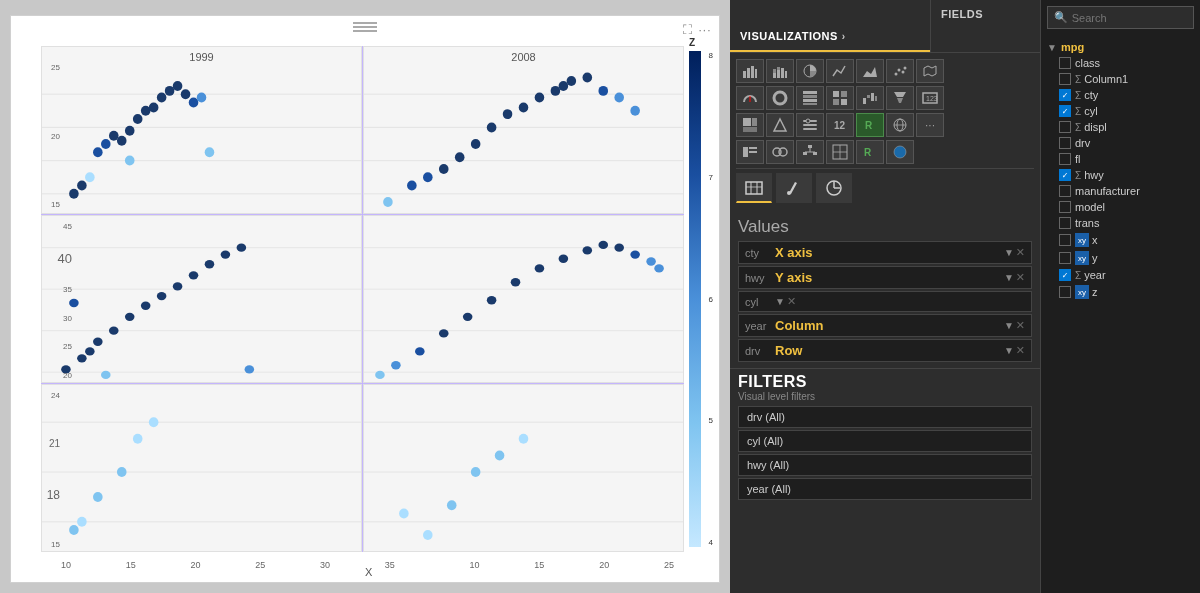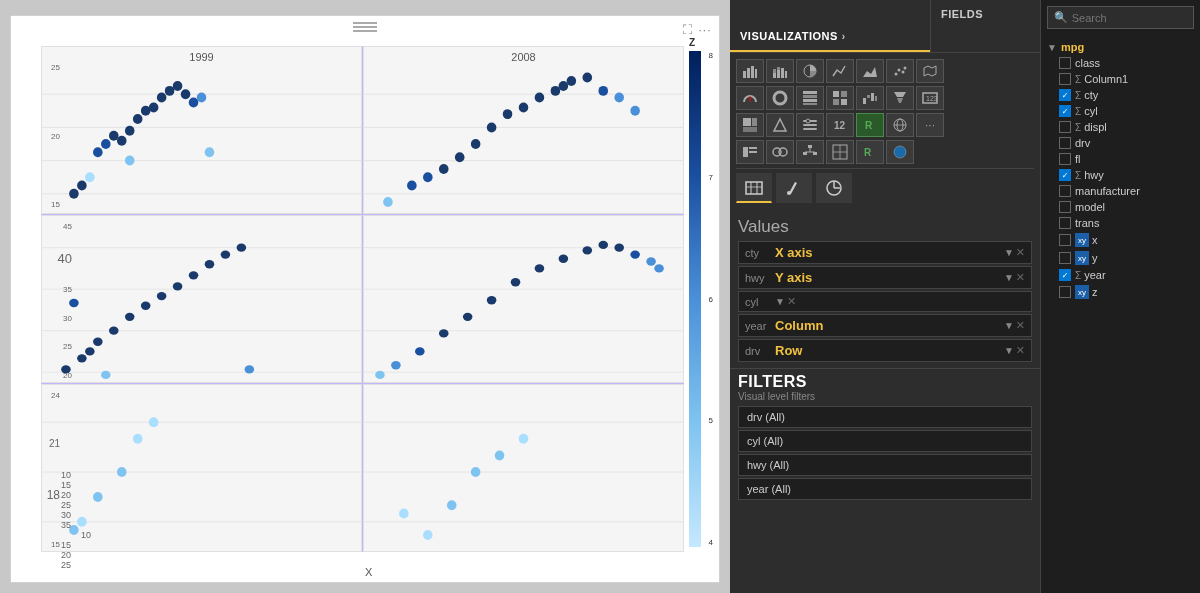--- a/index.html
+++ b/index.html
@@ -438,21 +438,21 @@
           <circle cx="25" cy="75" r="3" fill="#aadeff"></circle>
           <circle cx="40" cy="88" r="3" fill="#aadeff"></circle>
           <circle cx="55" cy="70" r="3" fill="#7fc4f0"></circle>
           <circle cx="70" cy="50" r="3" fill="#7fc4f0"></circle>
           <circle cx="85" cy="40" r="3" fill="#7fc4f0"></circle>
           <circle cx="100" cy="30" r="3" fill="#aadeff"></circle>
         </svg>
       </div>
     </div>
 
-    <div style="position:absolute;bottom:12px;left:50px;right:45px;display:flex;justify-content:space-between;flex-direction:column;">
+    <div style="position:absolute;bottom:12px;left:50px;right:45px;display:flex;justify-content:space-between;">
       <span style="font-size:9px;color:#666;">10</span>
       <span style="font-size:9px;color:#666;">15</span>
       <span style="font-size:9px;color:#666;">20</span>
       <span style="font-size:9px;color:#666;">25</span>
       <span style="font-size:9px;color:#666;">30</span>
       <span style="font-size:9px;color:#666;">35</span>
       <span style="font-size:9px;color:#666;margin-left:20px;">10</span>
       <span style="font-size:9px;color:#666;">15</span>
       <span style="font-size:9px;color:#666;">20</span>
       <span style="font-size:9px;color:#666;">25</span>

